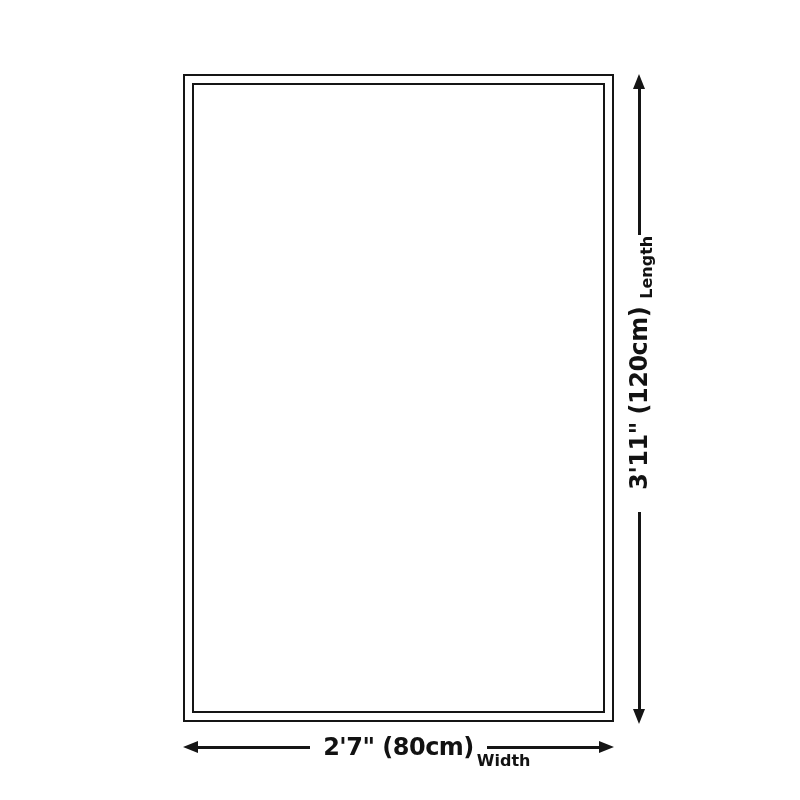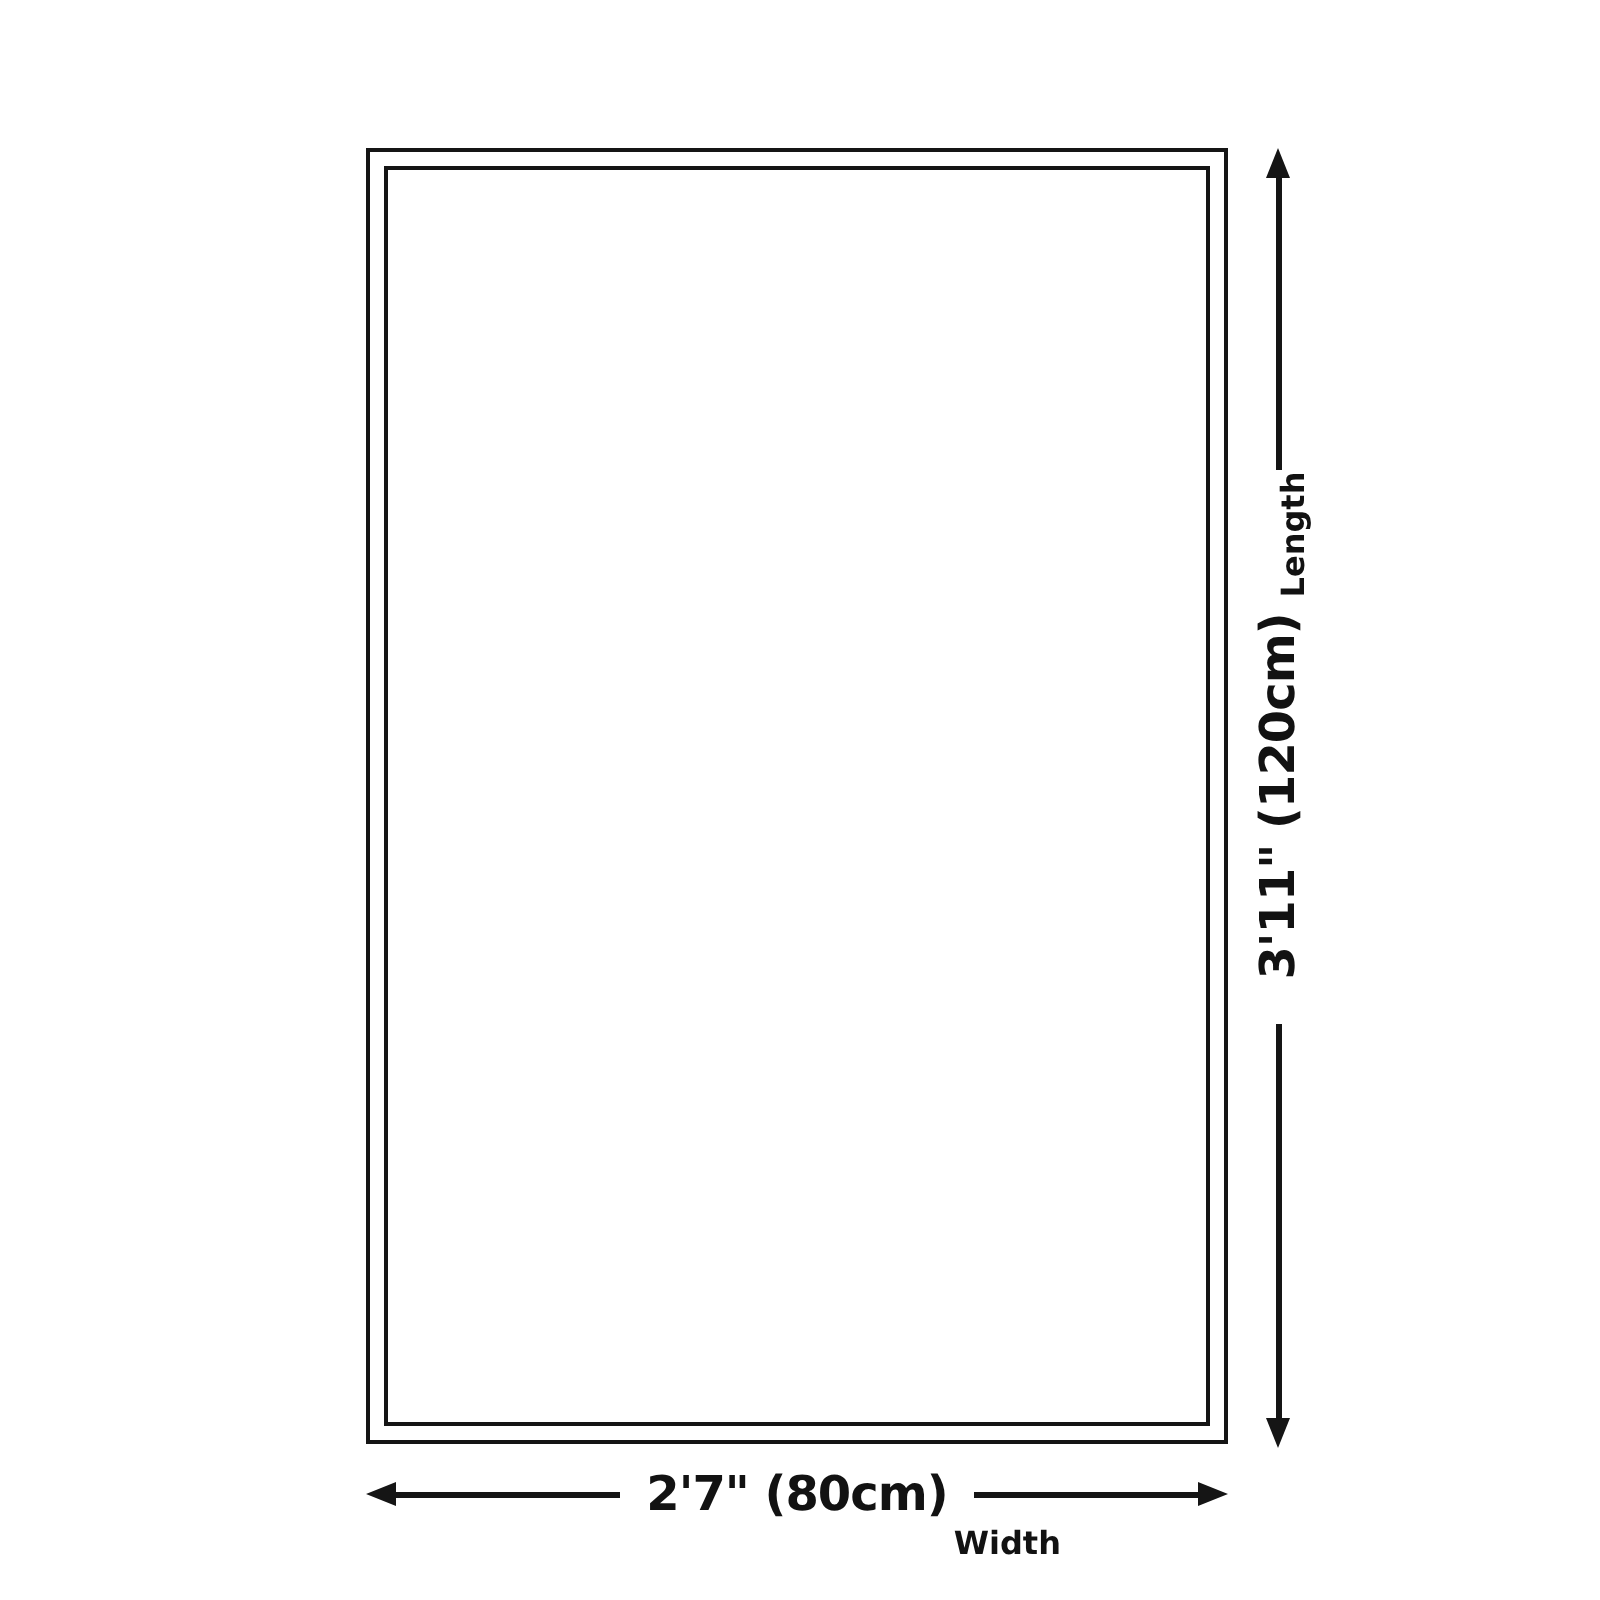--- a/index.html
+++ b/index.html
@@ -81,21 +81,21 @@
     font-size: 16px;
     font-weight: 700;
     color: #121212;
     white-space: nowrap;
     line-height: 1;
   }
   .dim-line.with-sub { position: relative; }
   .dim-line.with-sub .dim-sub {
     position: absolute;
     left: -10px;
-    top: 18px;
+    top: 7px;
   }
   .dim-sub.inline {
     transform: translateY(8px);
     margin-right: 1px;
   }
 </style>
 </head>
 <body>
 
 <div class="canvas">

